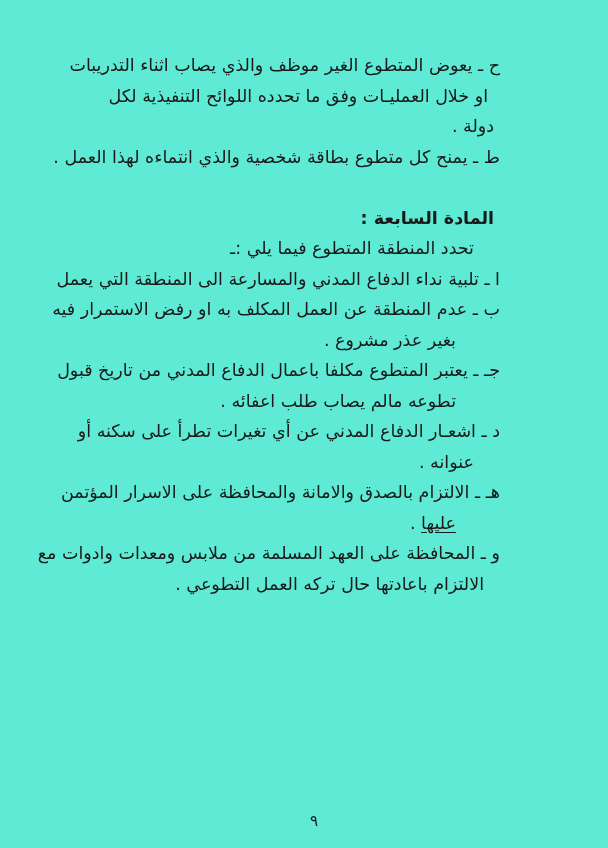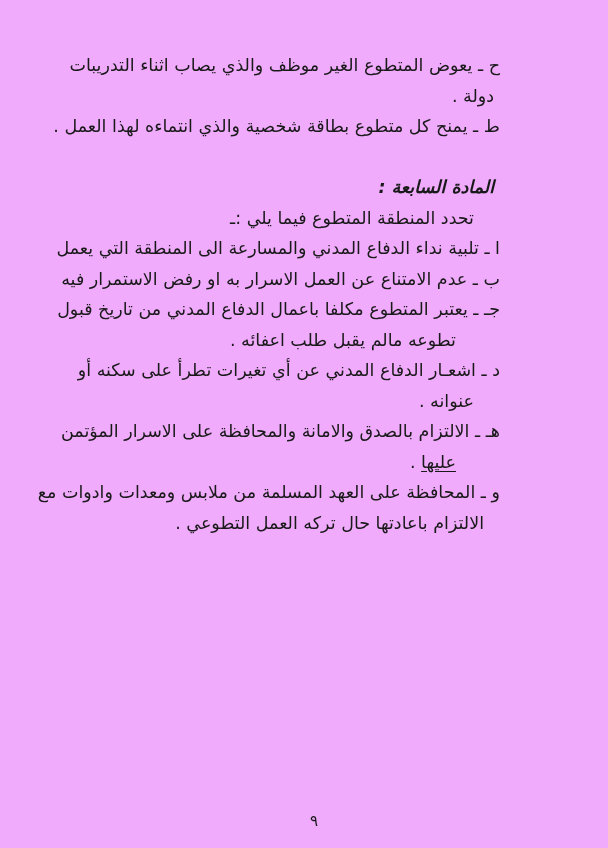--- a/index.html
+++ b/index.html
@@ -9,38 +9,38 @@
     height: 848px;
     position: relative;
     background: #ffffff;
     color: #191919;
     font-family: "DejaVu Sans", sans-serif;
     overflow: hidden;
   }
   .sheet {
     position: absolute;
     inset: 0;
-    background: #f0abfc;
+    background: #5eead4;
   }
   .text-block {
     position: absolute;
     top: 50px;
     right: 108px;
     left: 58px;
   }
   .line {
     direction: rtl;
     text-align: right;
     white-space: nowrap;
     height: 30.5px;
     line-height: 30.5px;
     font-size: 17.5px;
   }
   .blank { height: 30.5px; }
-  .heading { font-weight: bold; font-style: italic; }
+  .heading { font-weight: bold; }
   .i6  { padding-right: 6px; }
   .i12 { padding-right: 12px; }
   .i16 { padding-right: 16px; }
   .i26 { padding-right: 26px; }
   .i44 { padding-right: 44px; }
   .i56 { padding-right: 56px; }
   .ul {
     text-decoration: underline;
     text-underline-offset: 3px;
     margin-top: 27px;
@@ -54,29 +54,31 @@
     font-size: 15px;
     direction: rtl;
   }
 </style>
 </head>
 <body>
 
 <div class="sheet">
   <div class="text-block">
     <div class="line">ح ـ يعوض المتطوع الغير موظف والذي يصاب اثناء التدريبات</div>
+    <div class="line i12">او خلال العمليـات وفق ما تحدده اللوائح التنفيذية لكل</div>
     <div class="line i6">دولة .</div>
     <div class="line">ط ـ يمنح كل متطوع بطاقة شخصية والذي انتماءه لهذا العمل .</div>
     <div class="line blank"></div>
     <div class="line heading i6">المادة السابعة :</div>
     <div class="line i26">تحدد المنطقة المتطوع فيما يلي :ـ</div>
     <div class="line">ا ـ تلبية نداء الدفاع المدني والمسارعة الى المنطقة التي يعمل</div>
-    <div class="line">ب ـ عدم الامتناع عن العمل الاسرار به او رفض الاستمرار فيه</div>
+    <div class="line">ب ـ عدم المنطقة عن العمل المكلف به او رفض الاستمرار فيه</div>
+    <div class="line i44">بغير عذر مشروع .</div>
     <div class="line">جـ ـ يعتبر المتطوع مكلفا باعمال الدفاع المدني من تاريخ قبول</div>
-    <div class="line i44">تطوعه مالم يقبل طلب اعفائه .</div>
+    <div class="line i44">تطوعه مالم يصاب طلب اعفائه .</div>
     <div class="line">د ـ اشعـار الدفاع المدني عن أي تغيرات تطرأ على سكنه أو</div>
     <div class="line i26">عنوانه .</div>
     <div class="line">هـ ـ الالتزام بالصدق والامانة والمحافظة على الاسرار المؤتمن</div>
     <div class="line i44"><span class="ul">عليها</span><span> .</span></div>
     <div class="line">و ـ المحافظة على العهد المسلمة من ملابس ومعدات وادوات مع</div>
     <div class="line i16">الالتزام باعادتها حال تركه العمل التطوعي .</div>
   </div>
   <div class="page-num">٩</div>
 </div>
 

